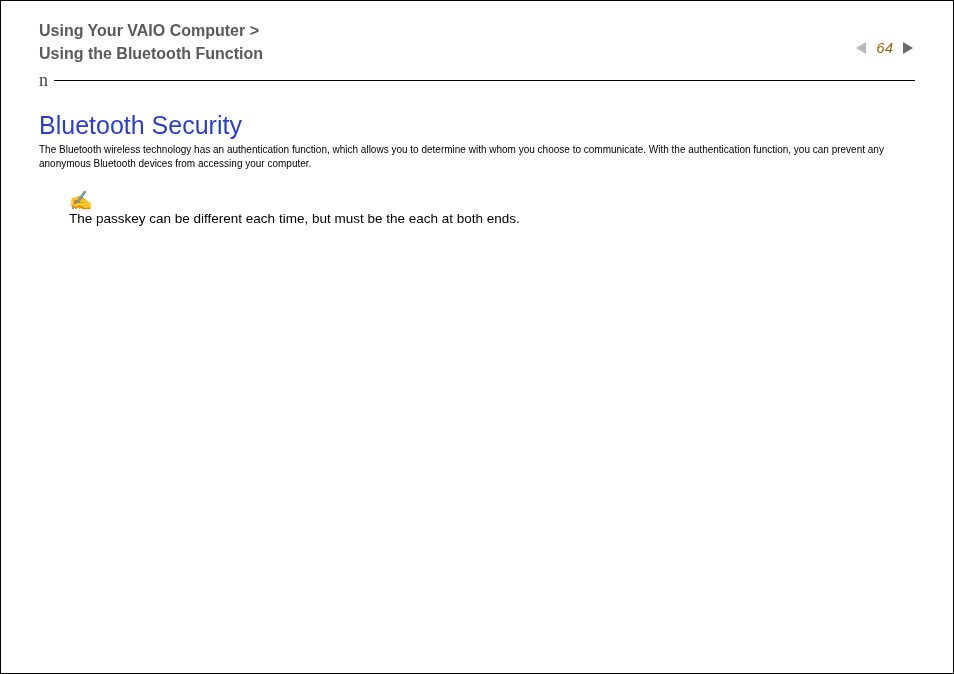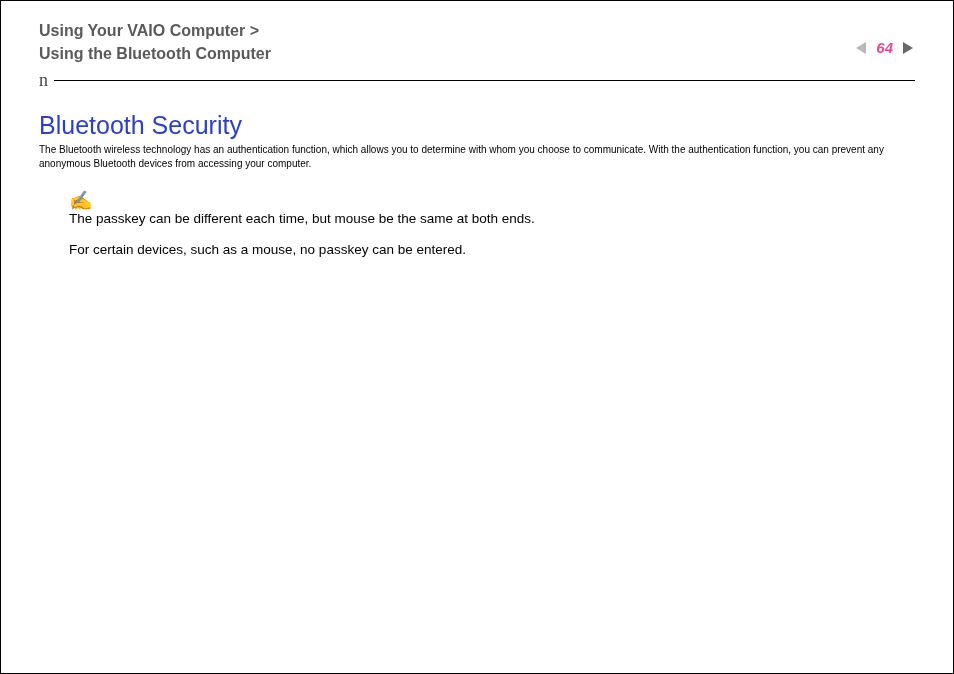--- a/index.html
+++ b/index.html
@@ -27,23 +27,23 @@
       font-size: 16px;
       line-height: 1.45;
     }
     .page-nav {
       display: flex;
       align-items: center;
       gap: 8px;
       padding-top: 20px;
     }
     .page-number {
-      font-weight: bold;
+      font-weight: normal;
       font-style: italic;
-      color: #ec4899;
+      color: #a16207;
       font-size: 15px;
     }
     .arrow-left, .arrow-right {
       display: inline-block;
     }
     .arrow-left svg, .arrow-right svg {
       display: block;
     }
     .divider-row {
       margin: 6px 38px 0 38px;
@@ -95,21 +95,21 @@
       line-height: 1.4;
       margin-bottom: 12px;
     }
   </style>
 </head>
 <body>
 
 <div class="header">
   <div class="breadcrumb">
     <div>Using Your VAIO Computer &gt;</div>
-    <div>Using the Bluetooth Computer</div>
+    <div>Using the Bluetooth Function</div>
   </div>
   <div class="page-nav">
     <span class="arrow-left">
       <svg width="14" height="14" viewBox="0 0 14 14">
         <polygon points="12,1 12,13 2,7" fill="#b8b8b8"></polygon>
       </svg>
     </span>
     <span class="page-number">64</span>
     <span class="arrow-right">
       <svg width="14" height="14" viewBox="0 0 14 14">
@@ -123,16 +123,15 @@
   <span class="n-letter">n</span>
   <div class="hr-line"></div>
 </div>
 
 <div class="content">
   <h1 class="heading">Bluetooth Security</h1>
   <p class="body-text">The Bluetooth wireless technology has an authentication function, which allows you to determine with whom you choose to communicate. With the authentication function, you can prevent any anonymous Bluetooth devices from accessing your computer.</p>
 
   <div class="note-block">
     <span class="note-icon">✍</span>
-    <p class="note-text">The passkey can be different each time, but mouse be the same at both ends.</p>
-    <p class="note-text">For certain devices, such as a mouse, no passkey can be entered.</p>
+    <p class="note-text">The passkey can be different each time, but must be the each at both ends.</p>
   </div>
 </div>
 
 </body></html>

